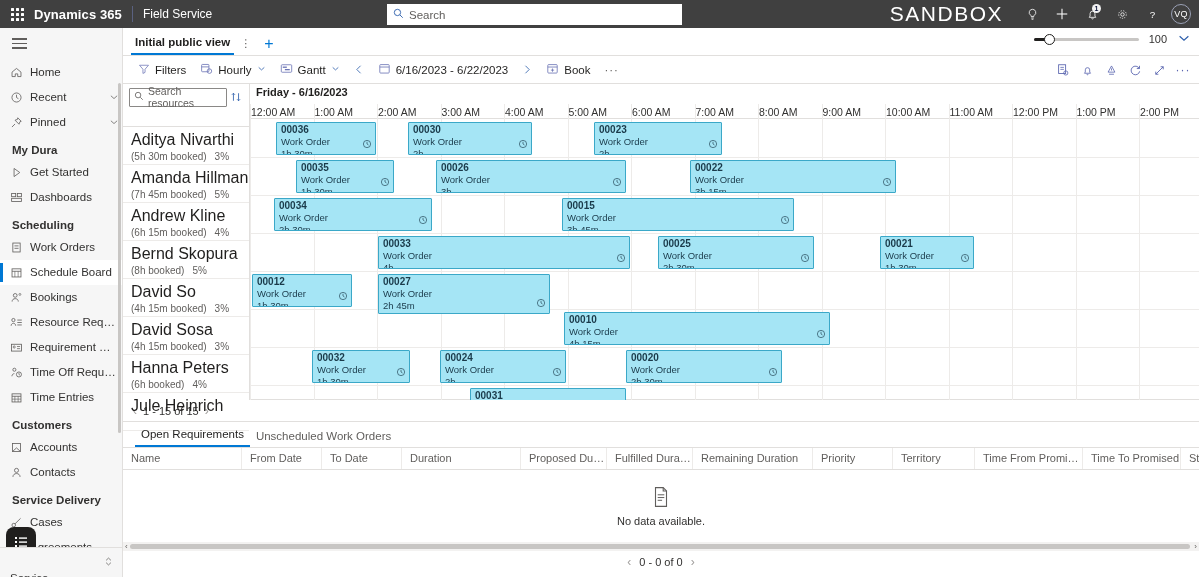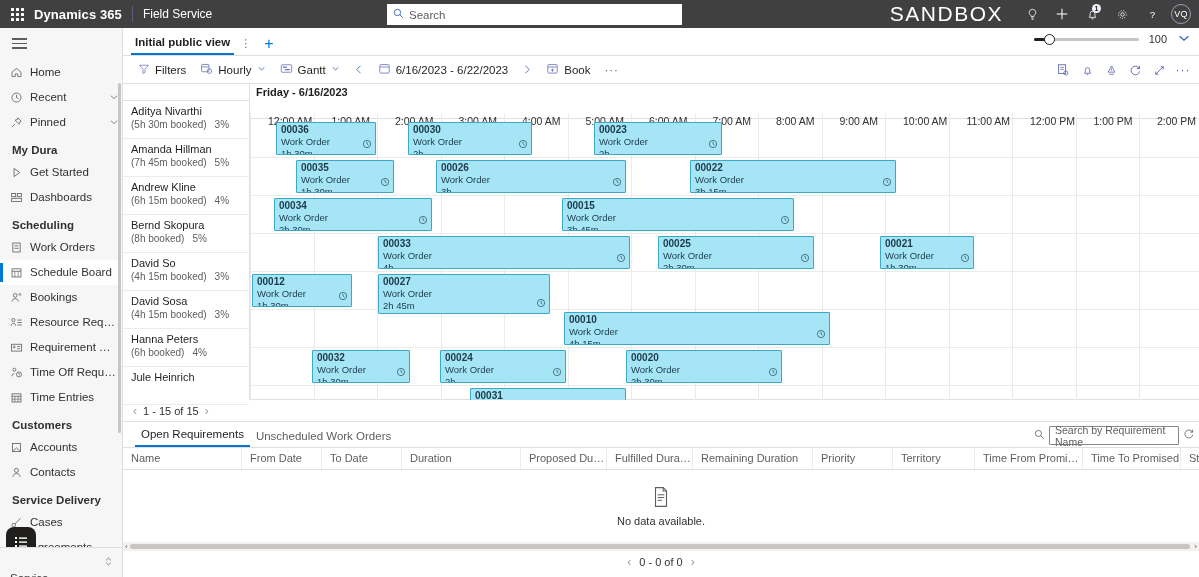--- a/index.html
+++ b/index.html
@@ -109,29 +109,29 @@
     flex: 1; height: 19px; border: 1px solid #8a8886; border-radius: 1px; display: flex; align-items: center;
     padding: 0 4px; gap: 4px; color: #605e5c; background: #fff;
   }
   .resSearch .ph { font-size: 10.5px; }
   .sortbtn { width: 18px; display: flex; align-items: center; justify-content: center; color: #2a5caa; cursor: pointer; }
   .reshdr2 { height: 17px; border-bottom: 1px solid #e1dfdd; }
   .resrow {
     height: 38px; border-bottom: 1px solid #edebe9; padding: 4px 4px 0 8px;
     display: flex; flex-direction: column; justify-content: flex-start; cursor: pointer;
   }
-  .resname { font-size: 11px; color: #201f1e; white-space: nowrap; }
+  .resname { font-size: 16px; color: #201f1e; white-space: nowrap; }
   .resmeta { font-size: 10px; color: #605e5c; margin-top: 2px; display: flex; gap: 8px; }
 
   .tlwrap { position: absolute; left: 127px; top: 0; right: 0; height: 316px; overflow: hidden; }
   .tlday { height: 17px; font-size: 11px; font-weight: bold; color: #201f1e; padding: 2px 0 0 6px; }
   .tlhours { height: 18px; position: relative; border-bottom: 1px solid #e1dfdd; }
   .tlhour {
-    position: absolute; top: 12px; height: 18px; font-size: 10.5px; color: #323130;
-    border-left: 1px solid #edebe9; padding-left: 17px; line-height: 16px;
+    position: absolute; top: 3px; height: 18px; font-size: 10.5px; color: #323130;
+    border-left: 1px solid #edebe9; padding-left: 0; line-height: 16px;
   }
   .grid { position: absolute; left: 0; top: 35px; right: 0; bottom: 0; }
   .gline { position: absolute; top: 0; bottom: 0; width: 1px; background: #edebe9; }
   .browline { position: absolute; left: 0; right: 0; height: 1px; background: #edebe9; }
   .bk {
     position: absolute; background: #a5e5f5; border: 1px solid #3ba8c8; border-radius: 1px;
     overflow: hidden; cursor: pointer; padding: 1px 4px 0 4px;
   }
   .bk .bid { font-size: 10px; font-weight: bold; color: #1a3a4a; line-height: 12px; }
   .bk .btype { font-size: 9.5px; color: #1a3a4a; line-height: 12px; }
@@ -561,20 +561,37 @@
               <path d="M6.6 12.6H3.4V9.4" fill="none" stroke="#5b66b0" stroke-width="1.1"></path>
             </svg>
         </div>
         <div class="cicon" style="letter-spacing:1px;color:#5b66b0;">···</div>
       </div>
     </div>
 
     <div class="board">
 
       <div class="respanel">
+        <div class="resheader">
+          <div class="resSearch">
+            <span>
+              <svg width="10" height="10" viewBox="0 0 16 16">
+                  <circle cx="6.5" cy="6.5" r="4.4" fill="none" stroke="#605e5c" stroke-width="1.3"></circle>
+                  <line x1="10" y1="10" x2="14" y2="14" stroke="#605e5c" stroke-width="1.3"></line>
+                </svg>
+            </span>
+            <span class="ph">Search resources</span>
+          </div>
+          <div class="sortbtn">
+            <svg width="12" height="12" viewBox="0 0 16 16">
+                <path d="M4.6 3v10M2.6 5L4.6 3l2 2" fill="none" stroke="#2a5caa" stroke-width="1.1"></path>
+                <path d="M11.4 13V3M9.4 11l2 2 2-2" fill="none" stroke="#2a5caa" stroke-width="1.1"></path>
+              </svg>
+          </div>
+        </div>
         <div class="reshdr2"></div>
         <div id="resource-rows">
             <div class="resrow">
               <div class="resname">Aditya Nivarthi</div>
               <div class="resmeta">
                 <span>(5h 30m booked)</span>
                 <span>3%</span>
               </div>
             </div>
             <div class="resrow">
@@ -843,37 +860,20 @@
           <svg width="14" height="14" viewBox="0 0 16 16">
               <path d="M3 6l5 4.5L13 6" fill="none" stroke="#2a5caa" stroke-width="1.3"></path>
             </svg>
         </span>
       </div>
     </div>
 
     <div class="btabs">
       <div class="btab active">Open Requirements</div>
       <div class="btab">Unscheduled Work Orders</div>
-      <div class="bsearchwrap">
-        <span>
-          <svg width="11" height="11" viewBox="0 0 16 16">
-              <circle cx="6.5" cy="6.5" r="4.4" fill="none" stroke="#605e5c" stroke-width="1.2"></circle>
-              <line x1="10" y1="10" x2="14" y2="14" stroke="#605e5c" stroke-width="1.2"></line>
-            </svg>
-        </span>
-        <div class="bsearch">
-          <span>Search by Requirement Name</span>
-        </div>
-        <span>
-          <svg width="12" height="12" viewBox="0 0 16 16">
-              <path d="M12.6 5.5A5.3 5.3 0 1 0 13.1 9" fill="none" stroke="#605e5c" stroke-width="1.1"></path>
-              <path d="M12.9 2.2v3.4H9.6" fill="none" stroke="#605e5c" stroke-width="1.1"></path>
-            </svg>
-        </span>
-      </div>
     </div>
 
     <div class="gridhdr" id="grid-columns">
         <div class="gcol" style="width: 119px; flex: 0 0 119px;">Name</div>
         <div class="gcol" style="width: 80px; flex: 0 0 80px;">From Date</div>
         <div class="gcol" style="width: 80px; flex: 0 0 80px;">To Date</div>
         <div class="gcol" style="width: 119px; flex: 0 0 119px;">Duration</div>
         <div class="gcol" style="width: 86px; flex: 0 0 86px;">Proposed Dura...</div>
         <div class="gcol" style="width: 86px; flex: 0 0 86px;">Fulfilled Durati...</div>
         <div class="gcol" style="width: 120px; flex: 0 0 120px;">Remaining Duration</div>

